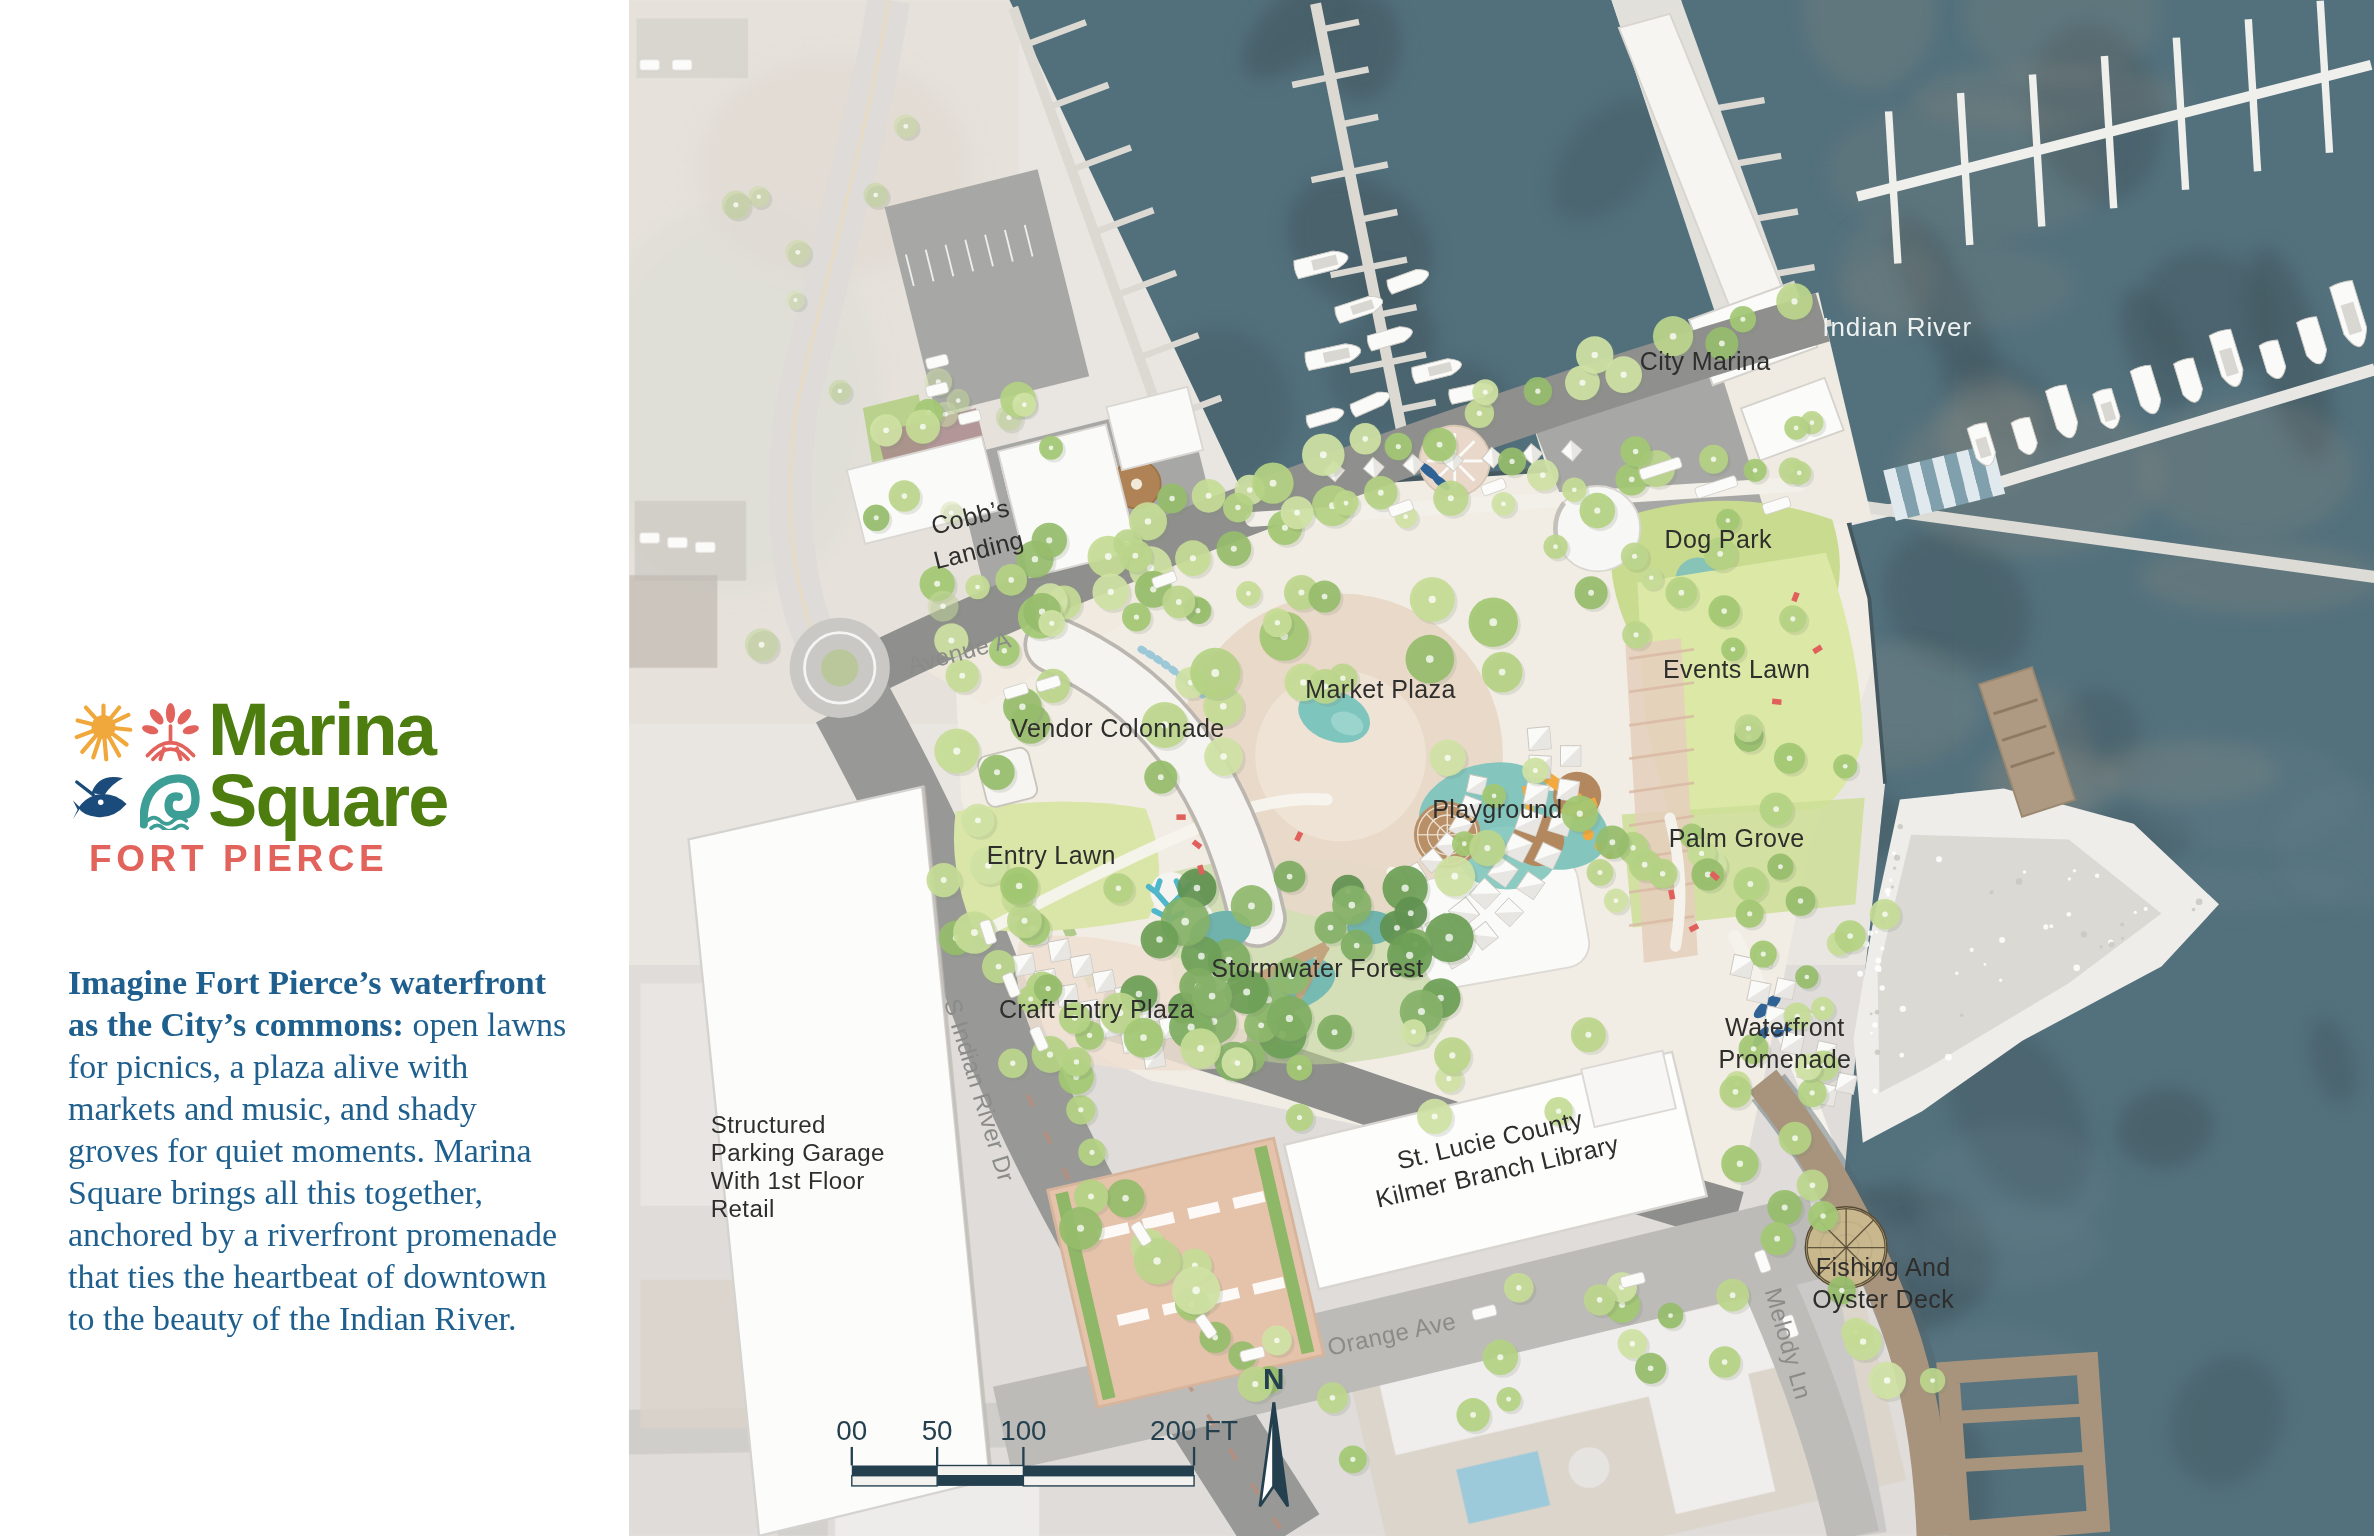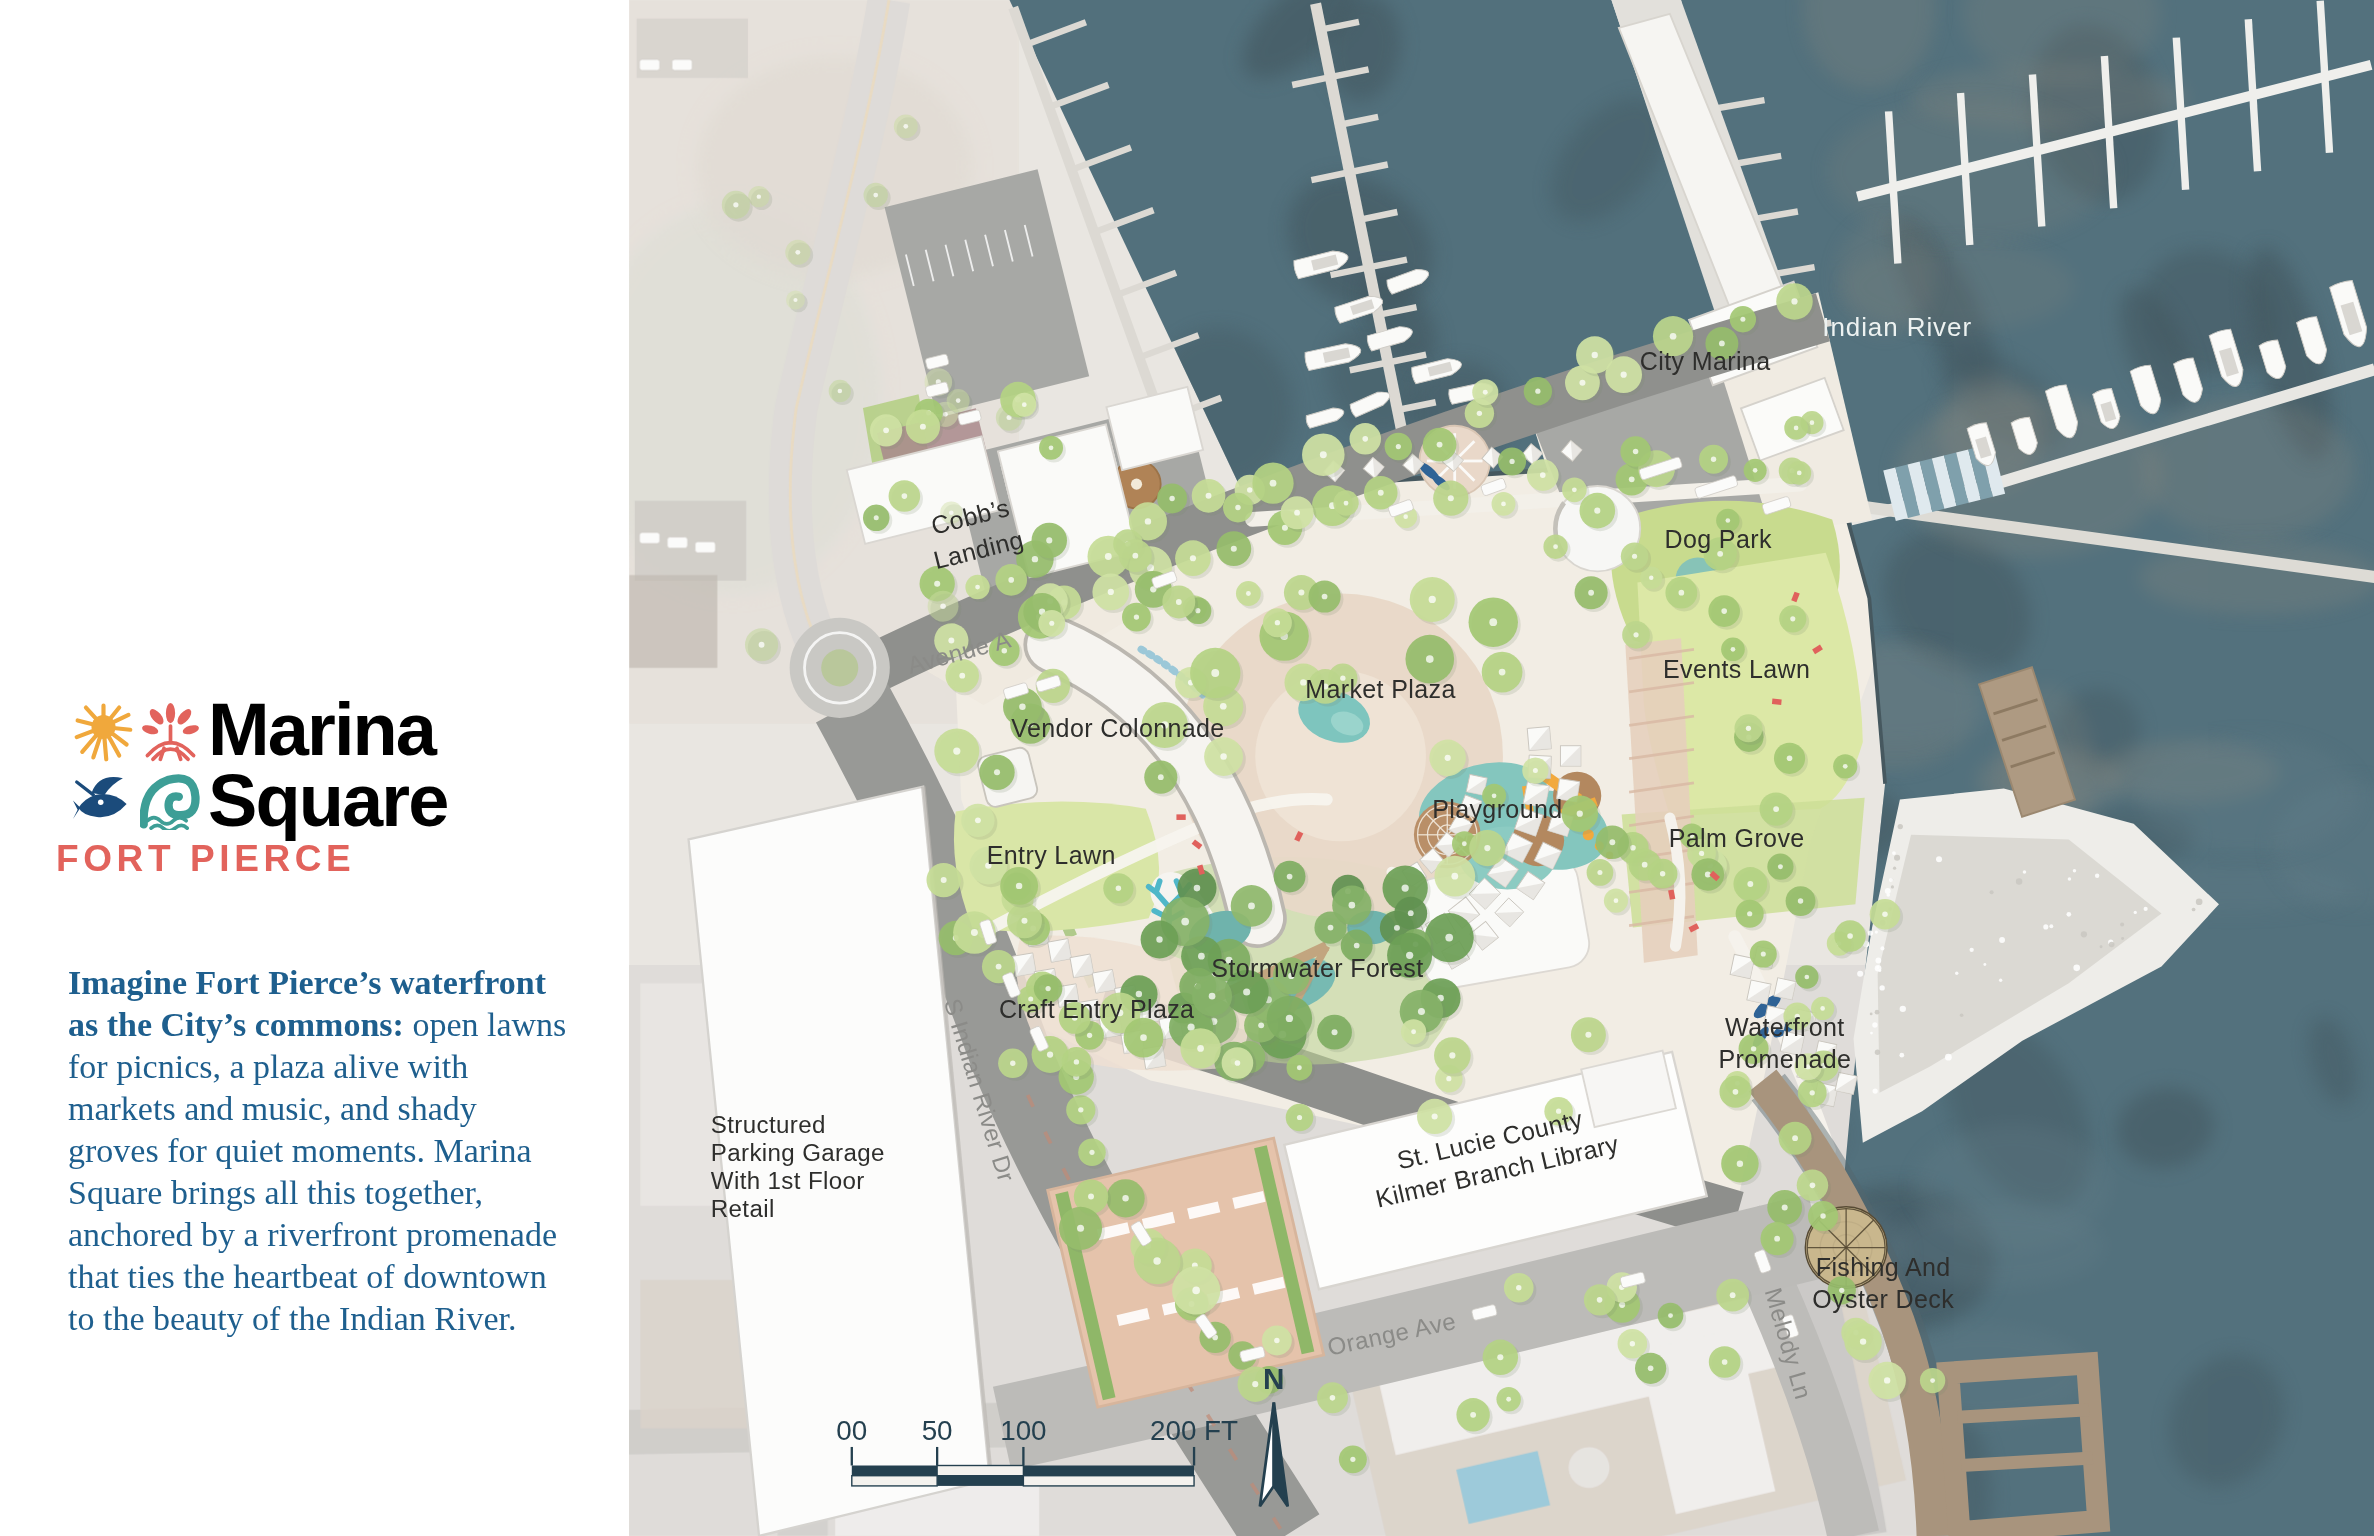--- a/index.html
+++ b/index.html
@@ -1,23 +1,23 @@
 <!DOCTYPE html>
 <html style="font-size:15px"><head>
 <meta charset="utf-8">
 <style>
   html,body{margin:0;padding:0;background:#ffffff;}
   .stage{position:relative;width:2375px;height:1536px;overflow:hidden;background:#ffffff;
          font-family:"Liberation Sans",sans-serif;}
   .panel{position:absolute;left:0;top:0;width:629px;height:1536px;background:#ffffff;z-index:5;}
   .logo-icons{position:absolute;left:73px;top:702px;width:130px;height:132px;
               display:grid;grid-template-columns:61px 61px;grid-template-rows:61px 61px;gap:5.6px;}
-  .brand-name{position:absolute;left:208px;top:694px;color:#000000;font-weight:bold;
+  .brand-name{position:absolute;left:208px;top:694px;color:#4d7c0f;font-weight:bold;
               font-size:74px;line-height:71px;letter-spacing:-1.9px;}
-  .brand-sub{position:absolute;left:56px;top:838px;color:#e2635c;font-weight:bold;
+  .brand-sub{position:absolute;left:89px;top:838px;color:#e2635c;font-weight:bold;
              font-size:37px;letter-spacing:4.6px;}
   .desc{position:absolute;left:68px;top:928px;width:501px;color:#1e5f8e;
         font-size:34px;line-height:42px;font-family:Liberation Serif, serif;}
   .desc b{font-weight:bold;}
   .map-wrap{position:absolute;left:629px;top:0;width:1746px;height:1536px;text-align:center;}
   svg text{font-family:"Liberation Sans",sans-serif;}
 </style>
 </head>
 <body>
 

